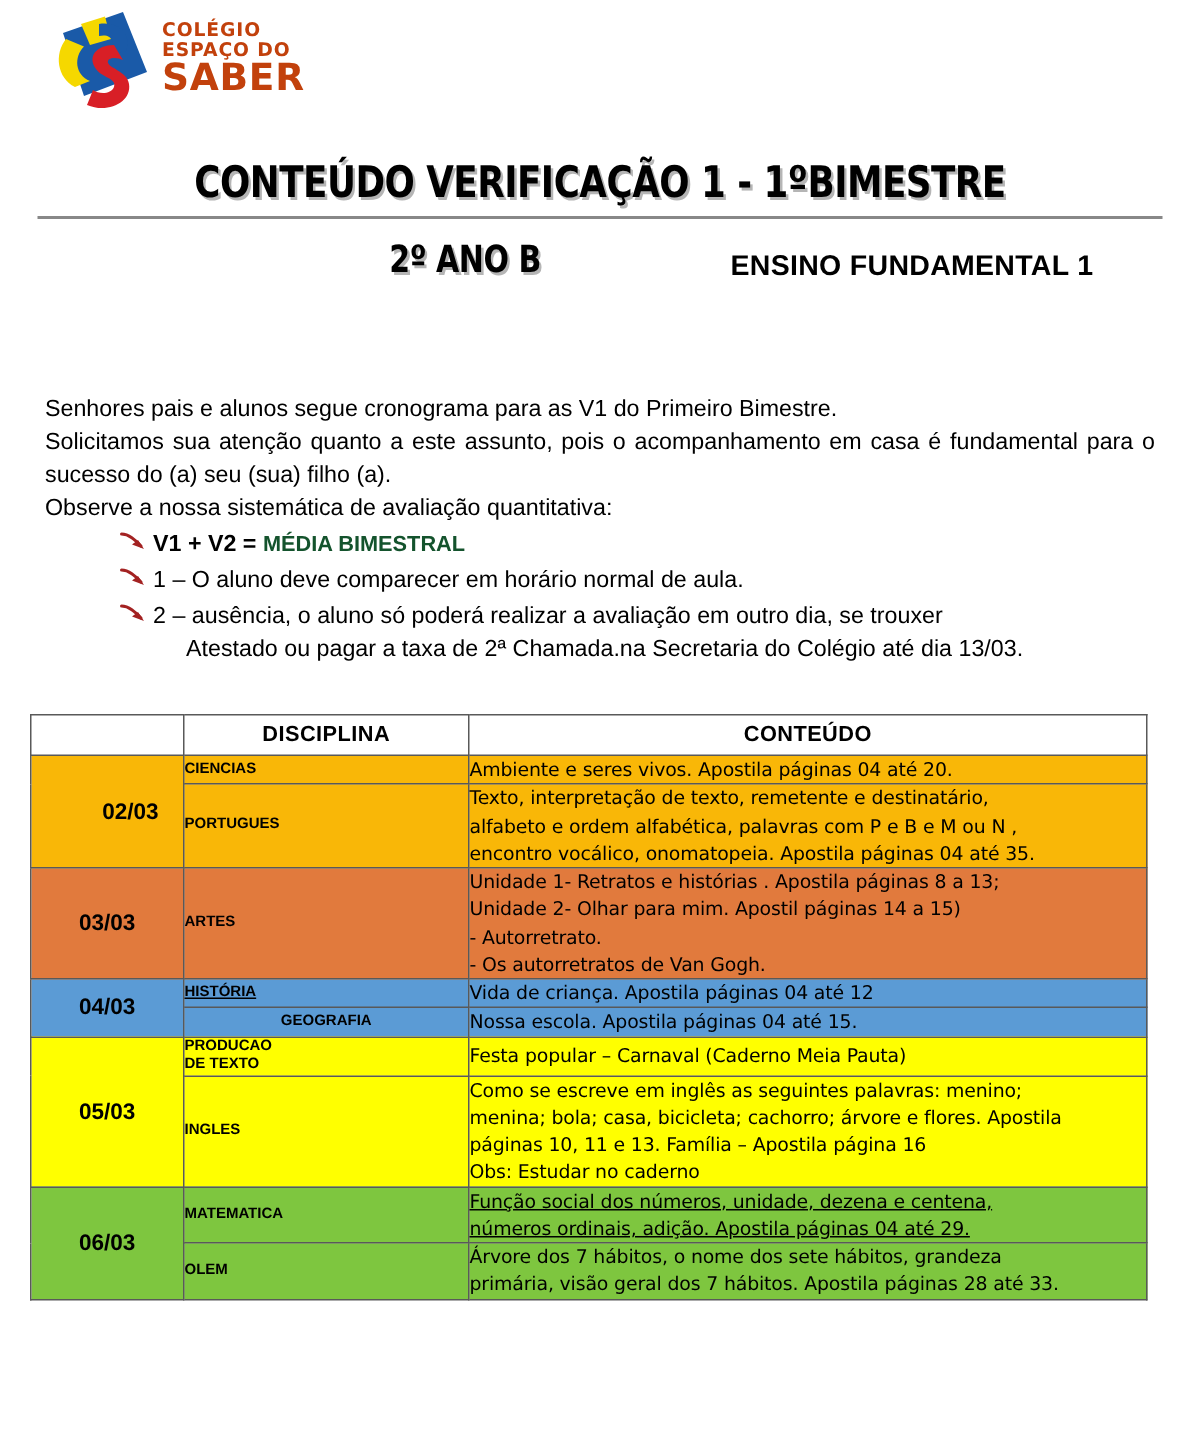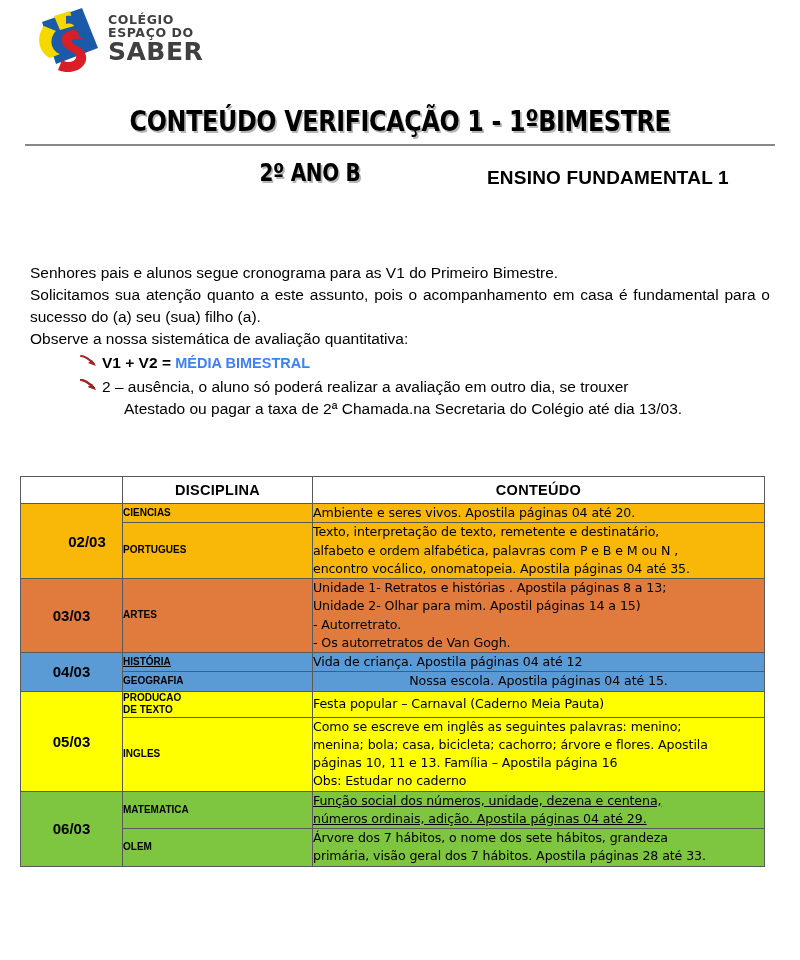--- a/index.html
+++ b/index.html
@@ -29,21 +29,21 @@
     left: 0;
     top: 0;
     width: 72px;
     height: 72px;
   }
   #logo-words {
     position: absolute;
     left: 78px;
     top: 8px;
     width: 210px;
-    color: #404040;
+    color: #c2410c;
     font-family: "DejaVu Sans", sans-serif;
     line-height: 1.02;
   }
   .logo-line-1, .logo-line-2 {
     font-size: 12.5px;
     font-weight: 700;
     letter-spacing: 0.6px;
     display: block;
   }
   .logo-line-3 {
@@ -133,21 +133,21 @@
   .bullet-arrow {
     position: absolute;
     left: 0;
     top: 2px;
     width: 18px;
     height: 16px;
     color: #a32222;
   }
   .bullet-arrow svg { display: block; }
   .b-bold { font-weight: 700; }
-  .b-blue { color: #3b82f6; font-weight: 700; font-size: 14.5px; }
+  .b-blue { color: #14532d; font-weight: 700; font-size: 14.5px; }
   .bullet-cont { display: block; padding-left: 22px; }
 
   
   #schedule-table {
     position: absolute;
     left: 20px;
     top: 476px;
     width: 744px;
     border-collapse: collapse;
     table-layout: fixed;
@@ -242,20 +242,21 @@
     <span class="b-blue">MÉDIA BIMESTRAL</span>
   </div>
 
   <div class="bullet-row">
     <span class="bullet-arrow">
       <svg width="18" height="16" viewBox="0 0 18 16" aria-hidden="true">
         <path d="M1,2 C6,2 10,6 14,10" stroke="#a32222" stroke-width="2" fill="none" stroke-linecap="round"></path>
         <polygon points="16,12 8,9 12,6" fill="#a32222"></polygon>
       </svg>
     </span>
+    <span>1 – O aluno deve comparecer em horário normal de aula.</span>
   </div>
 
   <div class="bullet-row justify">
     <span class="bullet-arrow">
       <svg width="18" height="16" viewBox="0 0 18 16" aria-hidden="true">
         <path d="M1,2 C6,2 10,6 14,10" stroke="#a32222" stroke-width="2" fill="none" stroke-linecap="round"></path>
         <polygon points="16,12 8,9 12,6" fill="#a32222"></polygon>
       </svg>
     </span>
     <span>2 – ausência, o aluno só poderá realizar a avaliação em outro dia, se trouxer</span>
@@ -312,24 +313,24 @@
       <tr>
         <td class="date-cell" rowspan="2" style="background: rgb(91, 155, 213);">04/03</td>
         <td class="disc-cell" style="background: rgb(91, 155, 213);">
           <span style="display: block; text-decoration: underline;">HISTÓRIA</span>
         </td>
         <td class="cont-cell" style="background: rgb(91, 155, 213);">
           <span class="cont-line">Vida de criança. Apostila páginas 04 até 12</span>
         </td>
       </tr>
       <tr>
-        <td class="disc-cell" style="background: rgb(91, 155, 213);">
+        <td class="disc-cell" style="background: rgb(91, 155, 213); text-align: center;">
           <span style="display: block;">GEOGRAFIA</span>
         </td>
-        <td class="cont-cell" style="background: rgb(91, 155, 213); text-align: center;">
+        <td class="cont-cell" style="background: rgb(91, 155, 213);">
           <span class="cont-line">Nossa escola. Apostila páginas 04 até 15.</span>
         </td>
       </tr>
       <tr>
         <td class="date-cell" rowspan="2" style="background: rgb(255, 255, 0);">05/03</td>
         <td class="disc-cell" style="background: rgb(255, 255, 0);">
           <span style="display: block;">PRODUCAO</span>
           <span style="display: block;">DE TEXTO</span>
         </td>
         <td class="cont-cell" style="background: rgb(255, 255, 0);">

